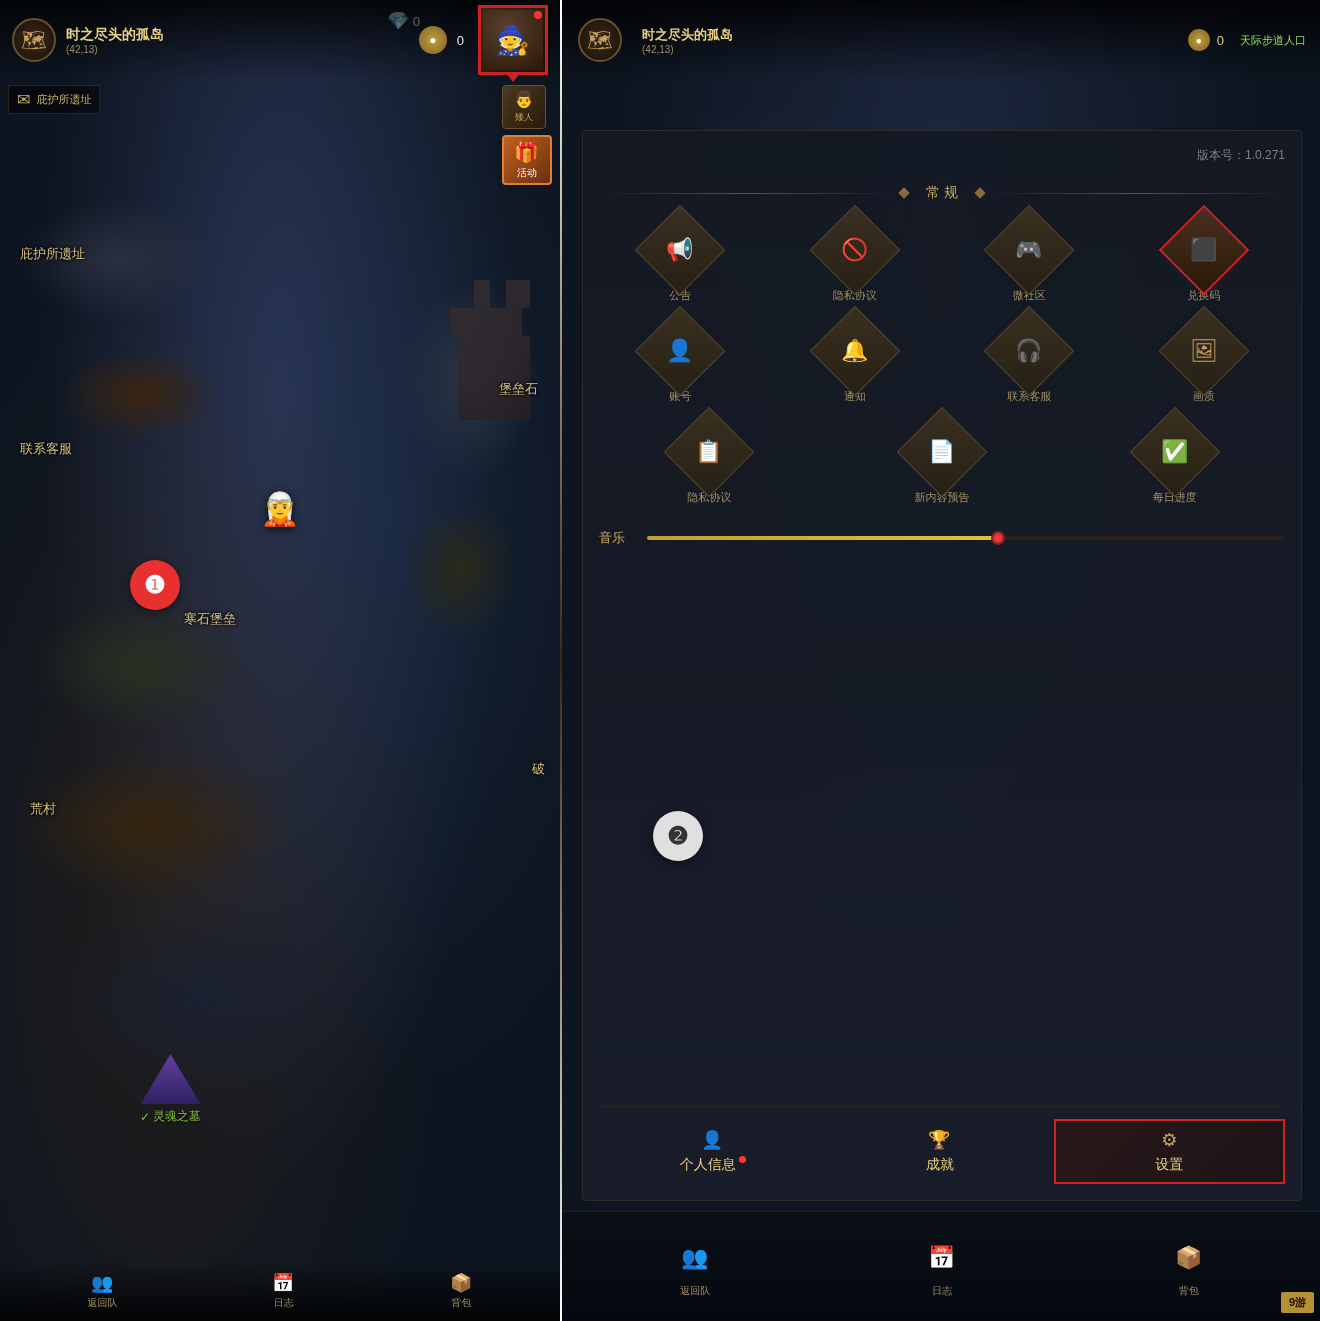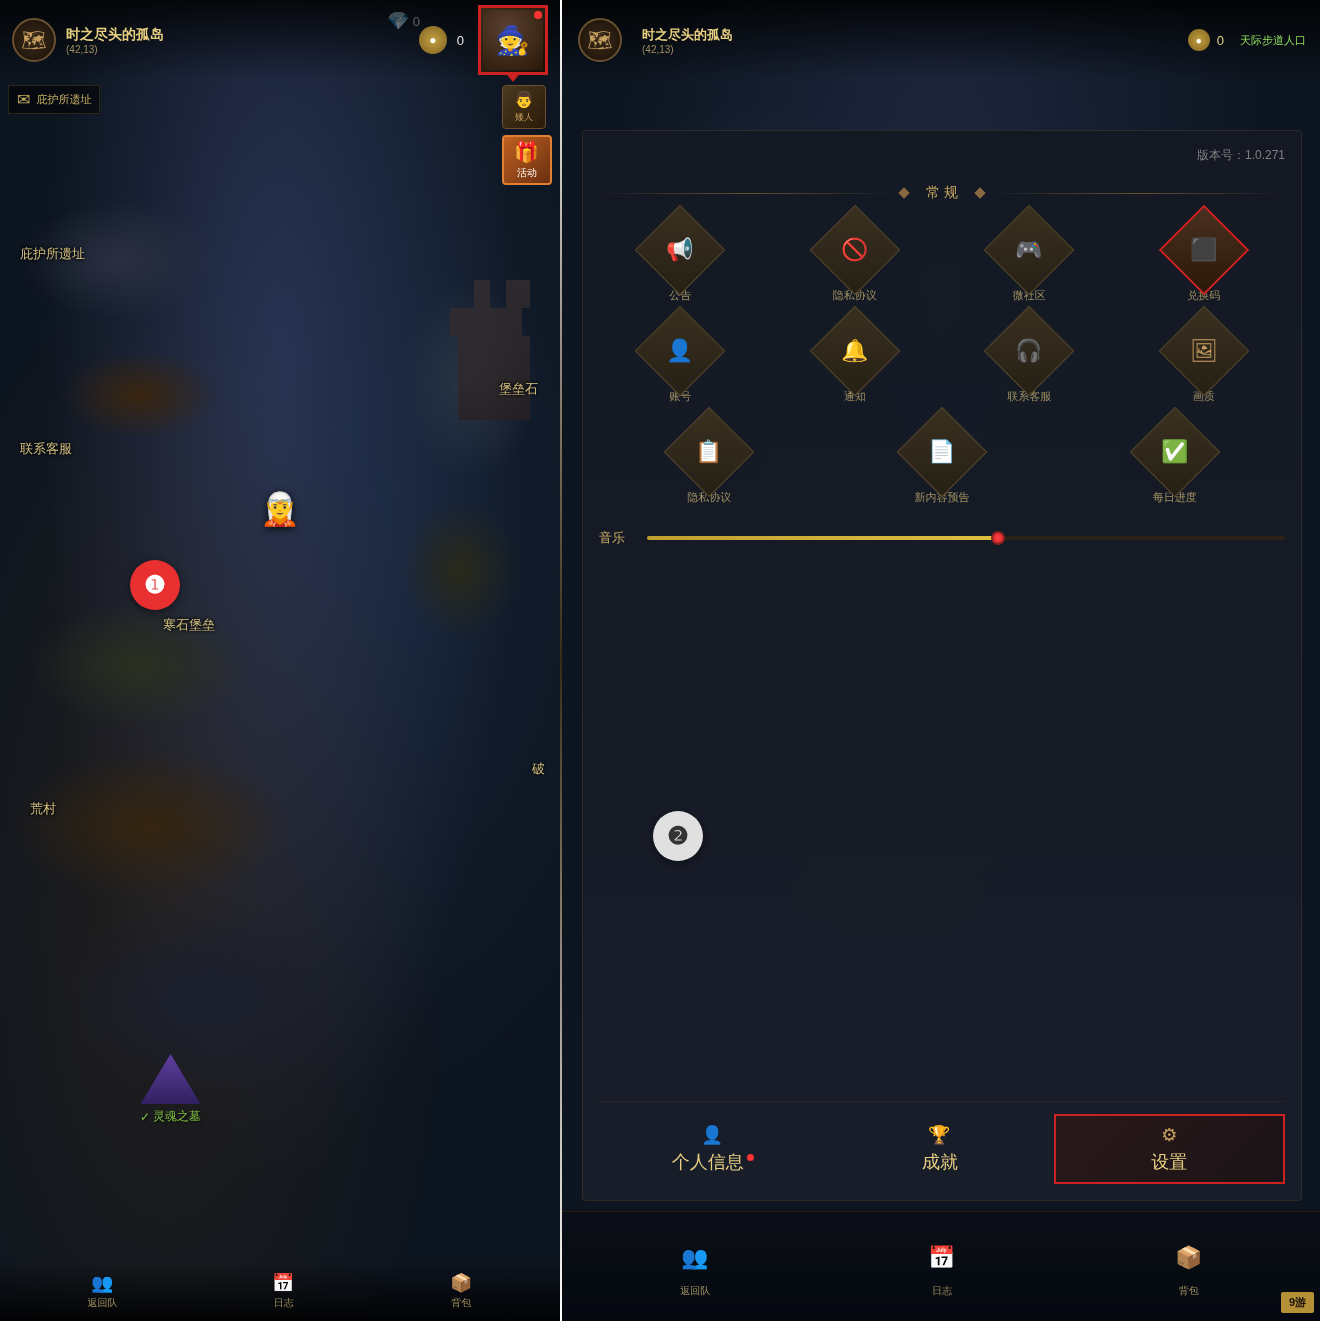--- a/index.html
+++ b/index.html
@@ -459,21 +459,21 @@
       padding: 8px;
       cursor: pointer;
       position: relative;
     }
     .settings-bottom-btn.highlighted {
       border: 2px solid #cc2222;
       background: linear-gradient(135deg, rgba(60,20,10,0.5) 0%, rgba(30,10,5,0.5) 100%);
     }
     .settings-bottom-btn-label {
       color: #e8d080;
-      font-size: 18px;
+      font-size: 14px;
       text-align: center;
     }
     .settings-bottom-btn-icon {
       display: block;
       text-align: center;
       font-size: 18px;
       color: #c8a060;
       margin-bottom: 4px;
     }
     .dot-red {
@@ -621,21 +621,21 @@
 
   <div class="location-label" style="top:245px; left:20px;">
     <span>庇护所遗址</span>
   </div>
   <div class="location-label" style="top:380px; right:22px;">
     <span>堡垒石</span>
   </div>
   <div class="location-label" style="top:440px; left:20px;">
     <span>联系客服</span>
   </div>
-  <div class="location-label" style="top:610px; left:163px;margin-top:6px;">
+  <div class="location-label" style="top:610px; left:184px;">
     <span>寒石堡垒</span>
   </div>
   <div class="location-label" style="top:800px; left:30px;">
     <span>荒村</span>
   </div>
   <div class="location-label" style="top:760px; right:15px;">
     <span>破</span>
   </div>
 
   <div style="position:absolute; bottom:200px; left:140px;">

